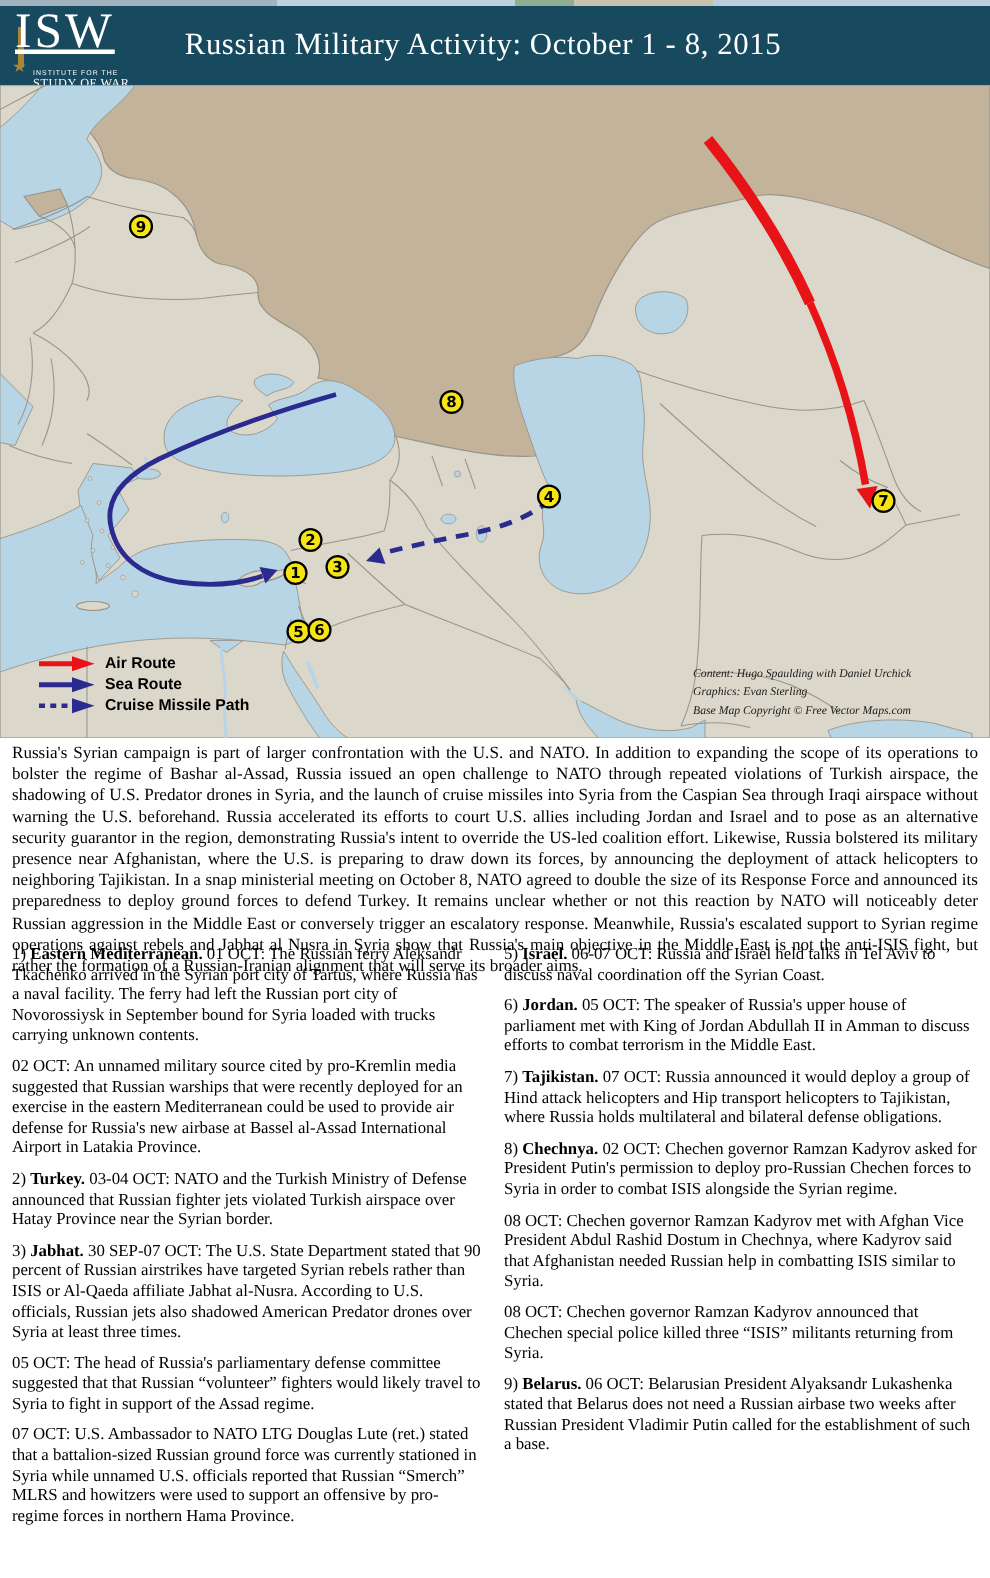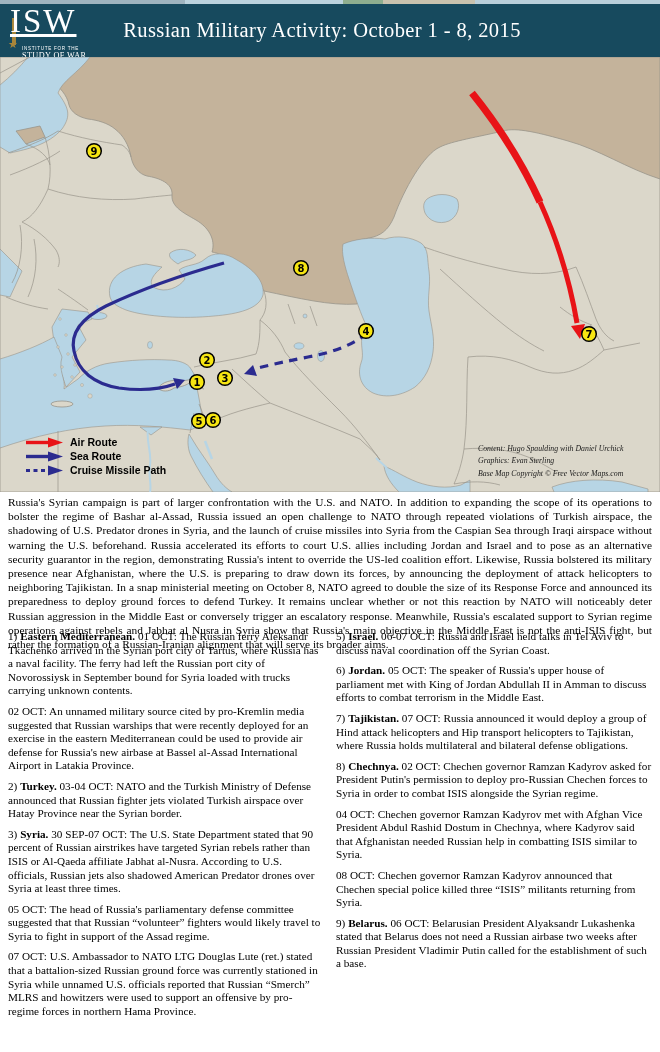--- a/index.html
+++ b/index.html
@@ -26,21 +26,21 @@
   .air-stroke{stroke:var(--air,#e81317);fill:none;}
   .air-fill{fill:var(--air,#e81317);}
   .sea-stroke{stroke:var(--sea,#2b2b8f);fill:none;}
   .sea-fill{fill:var(--sea,#2b2b8f);}
   .marker{fill:var(--marker,#f6e512);stroke:#000;stroke-width:1.5;}
   .marker-num{font:bold 10px "DejaVu Sans",sans-serif;text-anchor:middle;fill:#000;}
   .legend{position:absolute;left:24px;top:378px;}
   .lrow{display:flex;align-items:center;height:14px;}
   .lrow svg{width:40px;height:11px;margin-right:6px;position:static;}
   .llabel{font-family:"Liberation Sans",sans-serif;font-weight:bold;font-size:10.5px;color:#000;}
-  .credits{position:absolute;left:462px;top:386px;font-style:italic;font-size:7.8px;line-height:12.4px;color:#1a1a1a;margin-left:16px;}
+  .credits{position:absolute;left:462px;top:386px;font-style:italic;font-size:7.8px;line-height:12.4px;color:#1a1a1a;}
   .intro{position:absolute;top:495px;left:8px;width:644px;font-size:11.4px;line-height:14.2px;
     text-align:justify;color:#000;}
   .col{position:absolute;top:630px;font-size:11.2px;line-height:13.6px;color:#000;}
   .col-left{left:8px;width:314px;}
   .col-right{left:336px;width:317px;}
   .col p{margin:0 0 7px 0;}
   .col b{font-weight:bold;text-align:right;}
 </style>
 </head>
 <body>
@@ -227,26 +227,26 @@
       <div>Base Map Copyright © Free Vector Maps.com</div>
     </div>
   </div>
 
   <div class="intro">Russia's Syrian campaign is part of larger confrontation with the U.S. and NATO.  In addition to expanding the scope of its operations to bolster the regime of Bashar al-Assad, Russia issued an open challenge to NATO through repeated violations of Turkish airspace, the shadowing of U.S. Predator drones in Syria, and the launch of cruise missiles into Syria from the Caspian Sea through Iraqi airspace without warning the U.S. beforehand. Russia accelerated its efforts to court U.S. allies including Jordan and Israel and to pose as an alternative security guarantor in the region, demonstrating Russia's intent to override the US-led coalition effort. Likewise, Russia bolstered its military presence near Afghanistan, where the U.S. is preparing to draw down its forces, by announcing the deployment of attack helicopters to neighboring Tajikistan. In a snap ministerial meeting on October 8, NATO agreed to double the size of its Response Force and announced its preparedness to deploy ground forces to defend Turkey. It remains unclear whether or not this reaction by NATO will noticeably deter Russian aggression in the Middle East or conversely trigger an escalatory response. Meanwhile, Russia's escalated support to Syrian regime operations against rebels and Jabhat al Nusra in Syria show that Russia's main objective in the Middle East is not the anti-ISIS fight, but rather the formation of a Russian-Iranian alignment that will serve its broader aims.</div>
 
   <div class="col col-left">
       <p>1) <b>Eastern Mediterranean.</b> 01 OCT: The Russian ferry Aleksandr Tkachenko arrived in the Syrian port city of Tartus, where Russia has a naval facility.  The ferry had left the Russian port city of Novorossiysk in September bound for Syria loaded with trucks carrying unknown contents.</p>
       <p>02 OCT: An unnamed military source cited by pro-Kremlin media suggested that Russian warships that were recently deployed for an exercise in the eastern Mediterranean could be used to provide air defense for Russia's new airbase at Bassel al-Assad International Airport in Latakia Province.</p>
       <p>2) <b>Turkey.</b> 03-04 OCT: NATO and the Turkish Ministry of Defense announced that Russian fighter jets violated Turkish airspace over Hatay Province near the Syrian border.</p>
-      <p>3) <b>Syria.</b> 30 SEP-07 OCT: The U.S. State Department stated that 90 percent of Russian airstrikes have targeted Syrian rebels rather than ISIS or Al-Qaeda affiliate Jabhat al-Nusra. According to U.S. officials, Russian jets also shadowed American Predator drones over Syria at least three times.</p>
+      <p>3) <b>Jabhat.</b> 30 SEP-07 OCT: The U.S. State Department stated that 90 percent of Russian airstrikes have targeted Syrian rebels rather than ISIS or Al-Qaeda affiliate Jabhat al-Nusra. According to U.S. officials, Russian jets also shadowed American Predator drones over Syria at least three times.</p>
       <p>05 OCT: The head of Russia's parliamentary defense committee suggested that that Russian “volunteer” fighters would likely travel to Syria to fight in support of the Assad regime.</p>
       <p>07 OCT: U.S. Ambassador to NATO LTG Douglas Lute (ret.) stated that a battalion-sized Russian ground force was currently stationed in Syria  while unnamed U.S. officials reported that Russian “Smerch” MLRS and howitzers were used to support an offensive by pro-regime forces in northern Hama Province.</p>
     </div>
   <div class="col col-right">
       <p>5) <b>Israel.</b> 06-07 OCT: Russia and Israel held talks in Tel Aviv to discuss naval coordination off the Syrian Coast.</p>
       <p>6) <b>Jordan.</b> 05 OCT: The speaker of Russia's upper house of parliament met with King of Jordan Abdullah II in Amman to discuss efforts to combat terrorism in the Middle East.</p>
       <p>7) <b>Tajikistan.</b> 07 OCT: Russia announced it would deploy a group of Hind attack helicopters and Hip transport helicopters to Tajikistan, where Russia holds multilateral and bilateral defense obligations.</p>
       <p>8) <b>Chechnya.</b> 02 OCT: Chechen governor Ramzan Kadyrov asked for President Putin's permission to deploy pro-Russian Chechen forces to Syria in order to combat ISIS alongside the Syrian regime.</p>
-      <p>04 OCT: Chechen governor Ramzan Kadyrov met with Afghan Vice President Abdul Rashid Dostum in Chechnya, where Kadyrov said that Afghanistan needed Russian help in combatting ISIS similar to Syria.</p>
+      <p>08 OCT: Chechen governor Ramzan Kadyrov met with Afghan Vice President Abdul Rashid Dostum in Chechnya, where Kadyrov said that Afghanistan needed Russian help in combatting ISIS similar to Syria.</p>
       <p>08 OCT: Chechen governor Ramzan Kadyrov announced that Chechen special police killed three “ISIS” militants returning from Syria.</p>
       <p>9) <b>Belarus.</b> 06 OCT: Belarusian President Alyaksandr Lukashenka stated that Belarus does not need a Russian airbase two weeks after Russian President Vladimir Putin called for the establishment of such a base.</p>
     </div>
 </div>
 
 </body></html>

